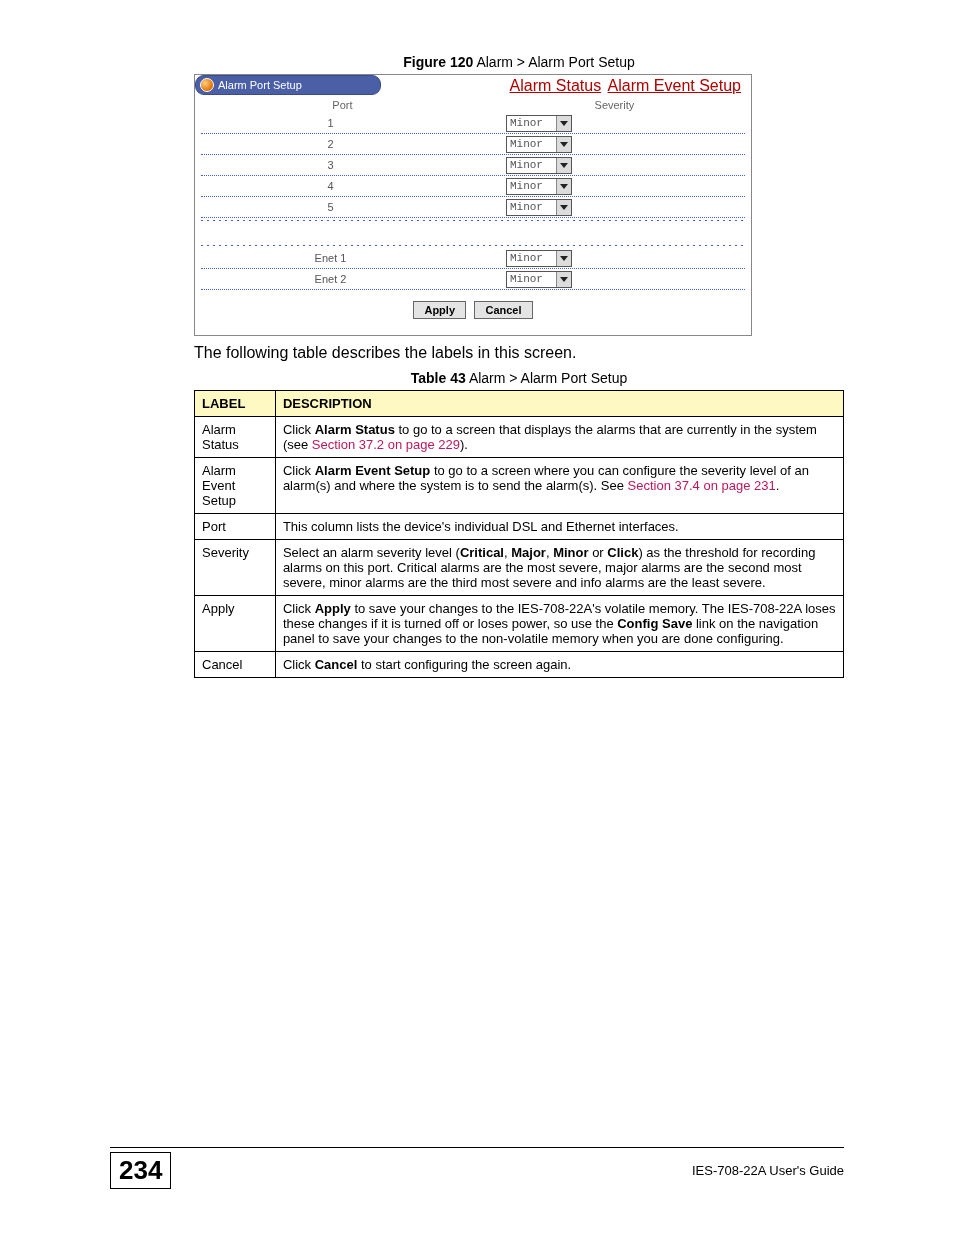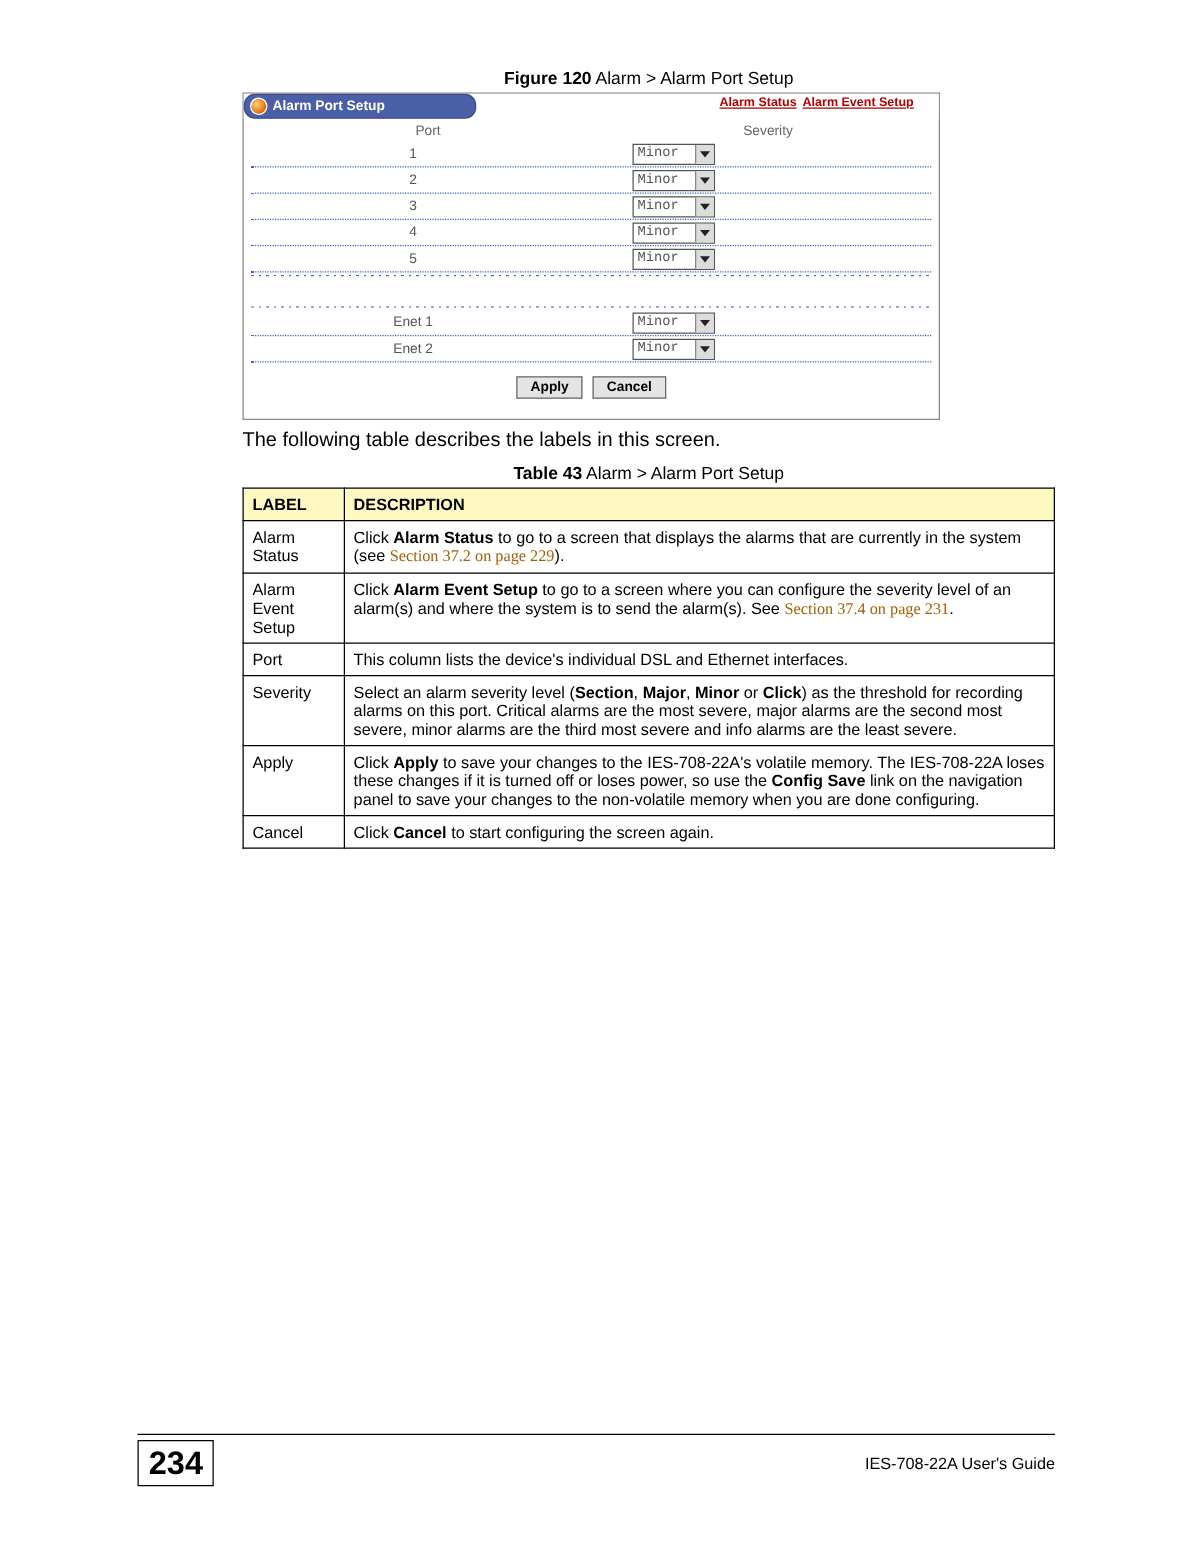--- a/index.html
+++ b/index.html
@@ -52,27 +52,27 @@
   }
   .pill-dot {
     width: 12px; height: 12px;
     border-radius: 50%;
     background: radial-gradient(circle at 35% 35%, #ffd080, #e07000 70%);
     border: 1px solid #fff;
   }
   .pill-text {
     color: #fff;
     font-size: 11px;
-    font-weight: bold;
+    font-weight: normal;
   }
   .fig-links {
     position: absolute;
-    right: 20px; top: 2px;
-    font-size: 10px;
-    font-weight: bold;
+    right: 10px; top: 2px;
+    font-size: 16px;
+    font-weight: normal;
   }
   .fig-links span {
     color: #b00000;
     text-decoration: underline;
     margin-left: 2px;
   }
   .fig-grid {
     padding: 0 6px 6px 6px;
   }
   .fig-header-row {
@@ -161,21 +161,21 @@
   table.desc th, table.desc td {
     border: 1px solid #000;
     padding: 5px 7px;
     vertical-align: top;
     text-align: left;
   }
   table.desc th {
     font-weight: bold;
     background: #fef9c3;
   }
-  .link { color: #a16207; font-family: Liberation Serif, serif; }
+  .link { color: #be185d; }
   .footer {
     position: absolute;
     bottom: 46px;
     left: 110px; right: 110px;
     border-top: 1px solid #000;
     padding-top: 4px;
     display:flex;
     justify-content: space-between;
     align-items: center;
     text-align: right;
@@ -300,21 +300,21 @@
         <span>Click </span><b>Alarm Event Setup</b><span> to go to a screen where you can configure the severity level of an alarm(s) and where the system is to send the alarm(s). See </span><span class="link">Section 37.4 on page 231</span><span>.</span>
       </td>
     </tr>
     <tr>
       <td>Port</td>
       <td>This column lists the device's individual DSL and Ethernet interfaces.</td>
     </tr>
     <tr>
       <td>Severity</td>
       <td>
-        <span>Select an alarm severity level (</span><b>Section</b><span>, </span><b>Major</b><span>, </span><b>Minor</b><span> or </span><b>Click</b><span>) as the threshold for recording alarms on this port. Critical alarms are the most severe, major alarms are the second most severe, minor alarms are the third most severe and info alarms are the least severe.</span>
+        <span>Select an alarm severity level (</span><b>Critical</b><span>, </span><b>Major</b><span>, </span><b>Minor</b><span> or </span><b>Click</b><span>) as the threshold for recording alarms on this port. Critical alarms are the most severe, major alarms are the second most severe, minor alarms are the third most severe and info alarms are the least severe.</span>
       </td>
     </tr>
     <tr>
       <td>Apply</td>
       <td>
         <span>Click </span><b>Apply</b><span> to save your changes to the IES-708-22A's volatile memory. The IES-708-22A loses these changes if it is turned off or loses power, so use the </span><b>Config Save</b><span> link on the navigation panel to save your changes to the non-volatile memory when you are done configuring.</span>
       </td>
     </tr>
     <tr>
       <td>Cancel</td>

